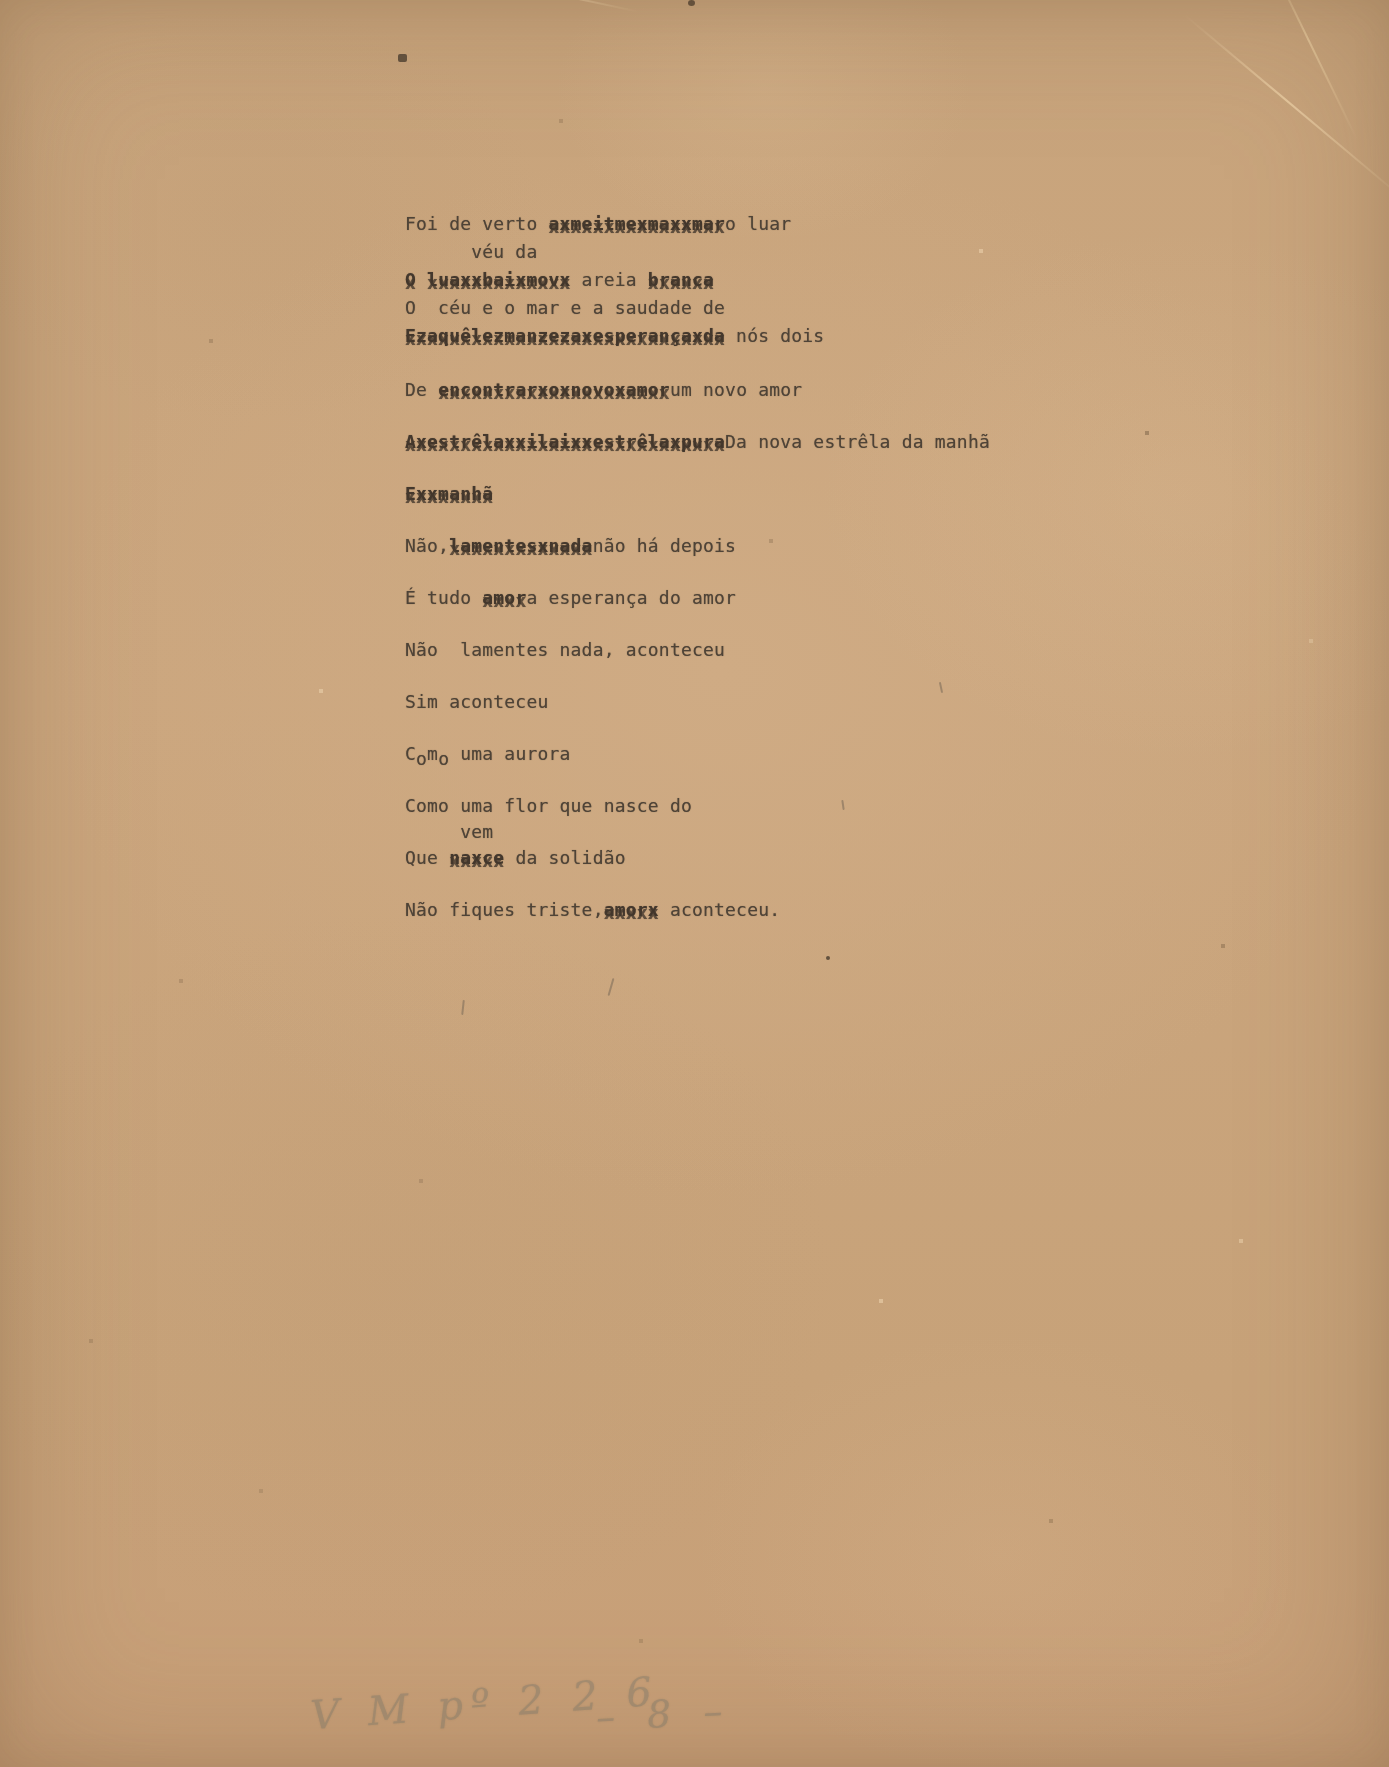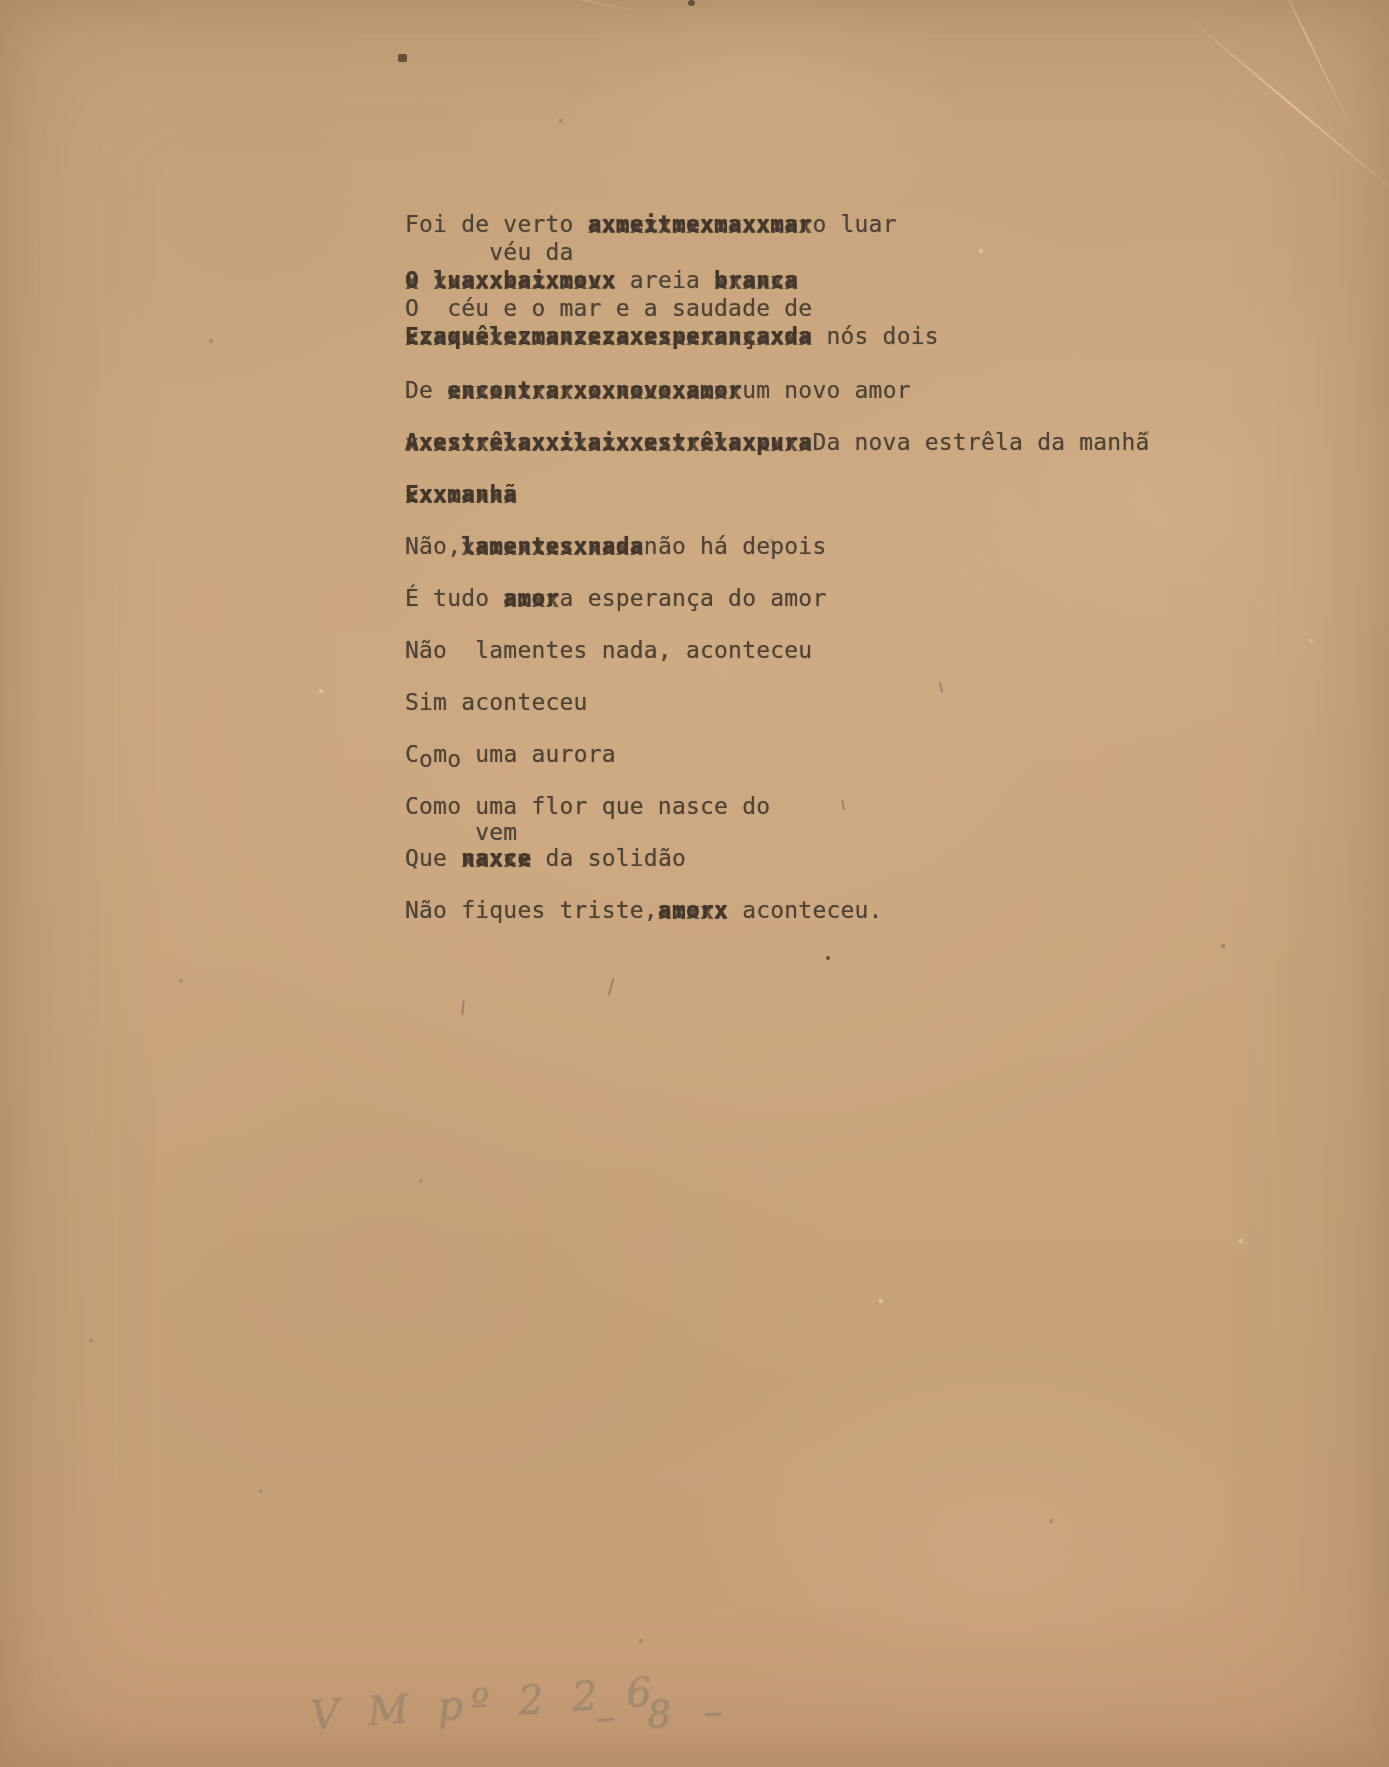--- a/index.html
+++ b/index.html
@@ -32,21 +32,21 @@
   .crease{position:absolute;pointer-events:none;}
   .crease.c1{right:-60px;top:110px;width:300px;height:2px;transform:rotate(40deg);
     background:linear-gradient(90deg,transparent,#e6c99f 45%,transparent);}
   .crease.c2{right:-30px;top:40px;width:220px;height:2px;transform:rotate(64deg);
     background:linear-gradient(90deg,transparent,#e2c498 50%,transparent);}
   .crease.c3{left:480px;top:-6px;width:160px;height:2px;transform:rotate(12deg);
     background:linear-gradient(90deg,transparent,#e4c79d 50%,transparent);}
   .speck{position:absolute;background:#62513e;border-radius:50%;pointer-events:none;}
   .stroke{position:absolute;background:#8a7660;border-radius:2px;pointer-events:none;opacity:.7;}
 
-  .poem{position:absolute;left:405px;top:211px;font-size:23px;line-height:26px;
+  .poem{position:absolute;left:405px;top:211px;font-size:18px;line-height:26px;
     color:#4e4337;white-space:pre;letter-spacing:.2px;
     text-shadow:0 0 1px rgba(70,56,44,.55);}
   .line{height:26px;}
   .line.tall{height:28px;}
   .line.blank{height:26px;}
   .x{font-weight:bold;position:relative;color:#44382d;}
   .x::before{content:attr(data-over);position:absolute;left:0;top:1px;font-weight:bold;
     opacity:.8;text-shadow:0 0 1px rgba(60,48,36,.7);}
   .drop{display:inline-block;transform:translateY(5px);}
 

